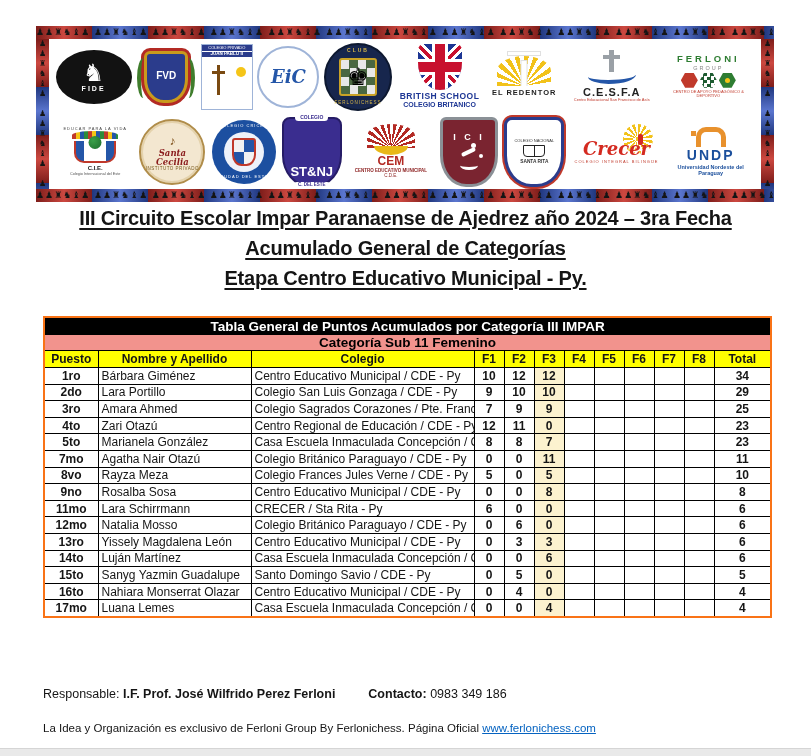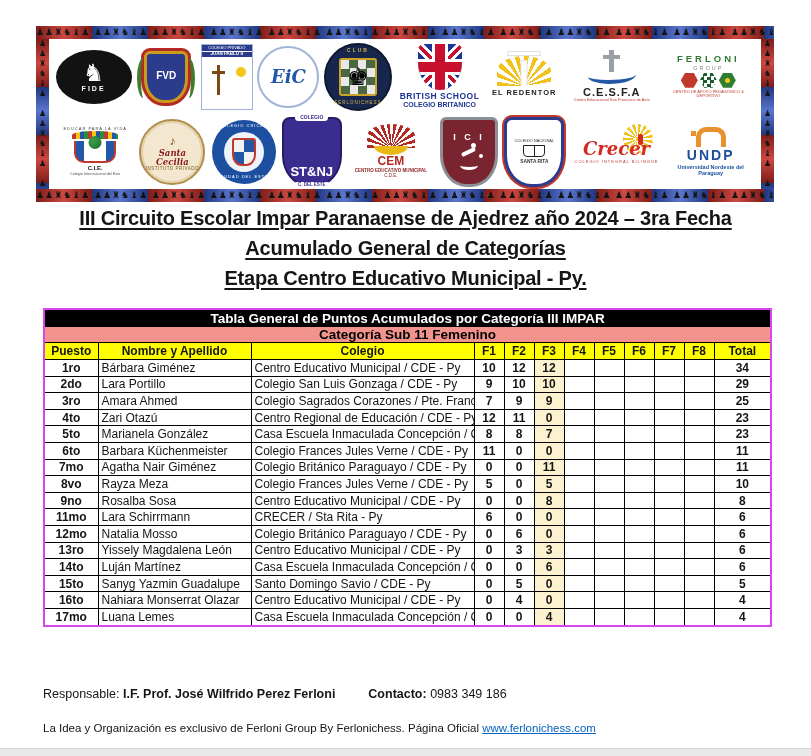--- a/index.html
+++ b/index.html
@@ -172,22 +172,22 @@
   .lg-undp{width:84px;height:72px;}
   .lg-undp .sA{position:relative;width:20px;height:15px;border:5px solid #e8912d;border-bottom:none;border-radius:10px 10px 0 0;}
   .lg-undp .sA::before{content:"";position:absolute;left:-10px;top:-1px;width:5px;height:5px;background:#e8912d;}
   .lg-undp .lbl{font-size:14px;font-weight:bold;color:#1b4f9c;letter-spacing:2px;margin-top:1px;}
   .lg-undp .sub{font-size:5.5px;font-weight:bold;color:#1b4f9c;width:72px;}
   
   .titles{position:absolute;left:0;top:207px;width:811px;text-align:center;}
   .title{font-size:20px;font-weight:bold;color:#151515;letter-spacing:-0.2px;margin-bottom:7px;
     text-decoration:underline;text-decoration-thickness:2px;text-underline-offset:3px;}
   
-  table.standings{position:absolute;left:43px;top:308px;width:727px;border-collapse:collapse;
-    table-layout:fixed;font-size:12px;border:2px solid #d946ef;}
+  table.standings{position:absolute;left:43px;top:316px;width:727px;border-collapse:collapse;
+    table-layout:fixed;font-size:12px;border:2px solid #f97316;}
   .standings th,.standings td{border:1px solid #000;padding:0 3px;overflow:hidden;white-space:nowrap;}
   .standings .t-title{background:#000;color:#fff;font-size:13.5px;font-weight:bold;height:16px;text-align:center;}
   .standings .t-sub{background:#f2938d;color:#000;font-size:13.5px;font-weight:bold;height:15px;text-align:center;}
   .standings thead .hdr th{background:#ffff00;font-weight:bold;font-size:12px;height:16px;text-align:center;}
   .standings tbody td{height:15.6px;}
   .c-puesto{font-weight:bold;text-align:center;}
   .c-nombre,.c-colegio{text-align:left;}
   .c-f,.c-total{font-weight:bold;text-align:center;}
   .c-f3{background:#fcf2cf;}
   
@@ -448,36 +448,22 @@
         <td class="c-f">8</td>
         <td class="c-f c-f3">7</td>
         <td class="c-f"></td>
         <td class="c-f"></td>
         <td class="c-f"></td>
         <td class="c-f"></td>
         <td class="c-f"></td>
         <td class="c-total">23</td>
       </tr>
       <tr>
-        <td class="c-puesto">6to</td>
-        <td class="c-nombre">Barbara Küchenmeister</td>
-        <td class="c-colegio">Colegio Frances Jules Verne / CDE - Py</td>
-        <td class="c-f">11</td>
-        <td class="c-f">0</td>
-        <td class="c-f c-f3">0</td>
-        <td class="c-f"></td>
-        <td class="c-f"></td>
-        <td class="c-f"></td>
-        <td class="c-f"></td>
-        <td class="c-f"></td>
-        <td class="c-total">11</td>
-      </tr>
-      <tr>
         <td class="c-puesto">7mo</td>
-        <td class="c-nombre">Agatha Nair Giménez</td>
+        <td class="c-nombre">Agatha Nair Otazú</td>
         <td class="c-colegio">Colegio Británico Paraguayo / CDE - Py</td>
         <td class="c-f">0</td>
         <td class="c-f">0</td>
         <td class="c-f c-f3">11</td>
         <td class="c-f"></td>
         <td class="c-f"></td>
         <td class="c-f"></td>
         <td class="c-f"></td>
         <td class="c-f"></td>
         <td class="c-total">11</td>

